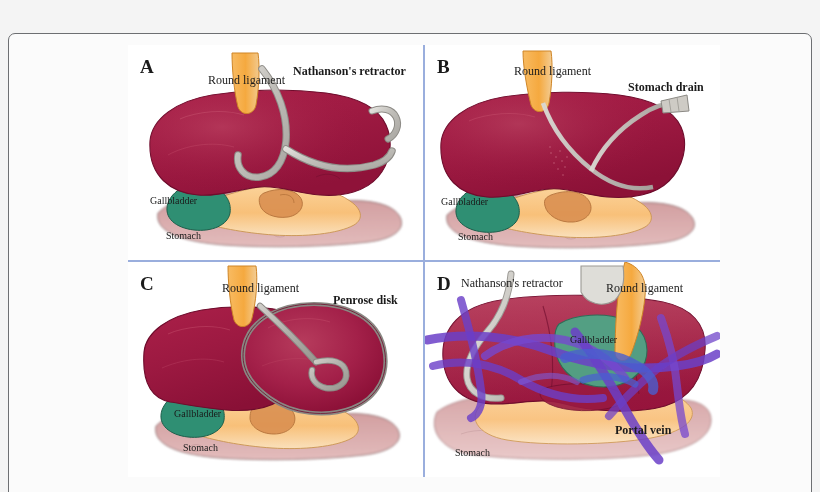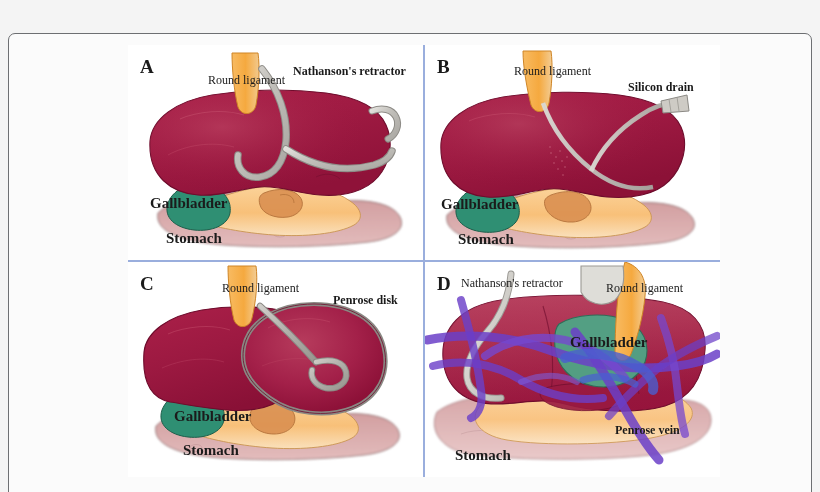--- a/index.html
+++ b/index.html
@@ -44,21 +44,21 @@
   #letter-b{left:309px;top:12px;}
   #letter-c{left:12px;top:229px;}
   #letter-d{left:309px;top:229px;}
 
   .lbl{
     position:absolute;color:#1b1b1b;white-space:nowrap;
     font-family:"Liberation Serif",serif;line-height:1;
   }
   .lbl.reg{font-size:12px;font-weight:normal;}
   .lbl.bold{font-size:12px;font-weight:bold;}
-  .lbl.small{font-size:15px;font-weight:bold;}
+  .lbl.small{font-size:10px;font-weight:normal;}
 </style>
 </head>
 <body>
 
 <div id="root">
 
   <div id="outer-frame"></div>
 
   <div id="figure">
 
@@ -373,29 +373,29 @@
     <div class="panel-letter" id="letter-b">B</div>
     <div class="panel-letter" id="letter-c">C</div>
     <div class="panel-letter" id="letter-d">D</div>
 
     <div class="lbl reg" style="left:80px;top:29px;">Round ligament</div>
     <div class="lbl bold" style="left:165px;top:20px;">Nathanson's retractor</div>
     <div class="lbl small" style="left:22px;top:151px;">Gallbladder</div>
     <div class="lbl small" style="left:38px;top:186px;">Stomach</div>
 
     <div class="lbl reg" style="left:386px;top:20px;">Round ligament</div>
-    <div class="lbl bold" style="left:500px;top:36px;">Silicon drain</div>
+    <div class="lbl bold" style="left:500px;top:36px;">Stomach drain</div>
     <div class="lbl small" style="left:313px;top:152px;">Gallbladder</div>
     <div class="lbl small" style="left:330px;top:187px;">Stomach</div>
 
     <div class="lbl reg" style="left:94px;top:237px;">Round ligament</div>
     <div class="lbl bold" style="left:205px;top:249px;">Penrose disk</div>
     <div class="lbl small" style="left:46px;top:364px;">Gallbladder</div>
     <div class="lbl small" style="left:55px;top:398px;">Stomach</div>
 
     <div class="lbl reg" style="left:333px;top:232px;">Nathanson's retractor</div>
     <div class="lbl reg" style="left:478px;top:237px;">Round ligament</div>
     <div class="lbl small" style="left:442px;top:290px;">Gallbladder</div>
-    <div class="lbl bold" style="left:487px;top:379px;">Penrose vein</div>
+    <div class="lbl bold" style="left:487px;top:379px;">Portal vein</div>
     <div class="lbl small" style="left:327px;top:403px;">Stomach</div>
 
   </div>
 </div>
 
 </body></html>

